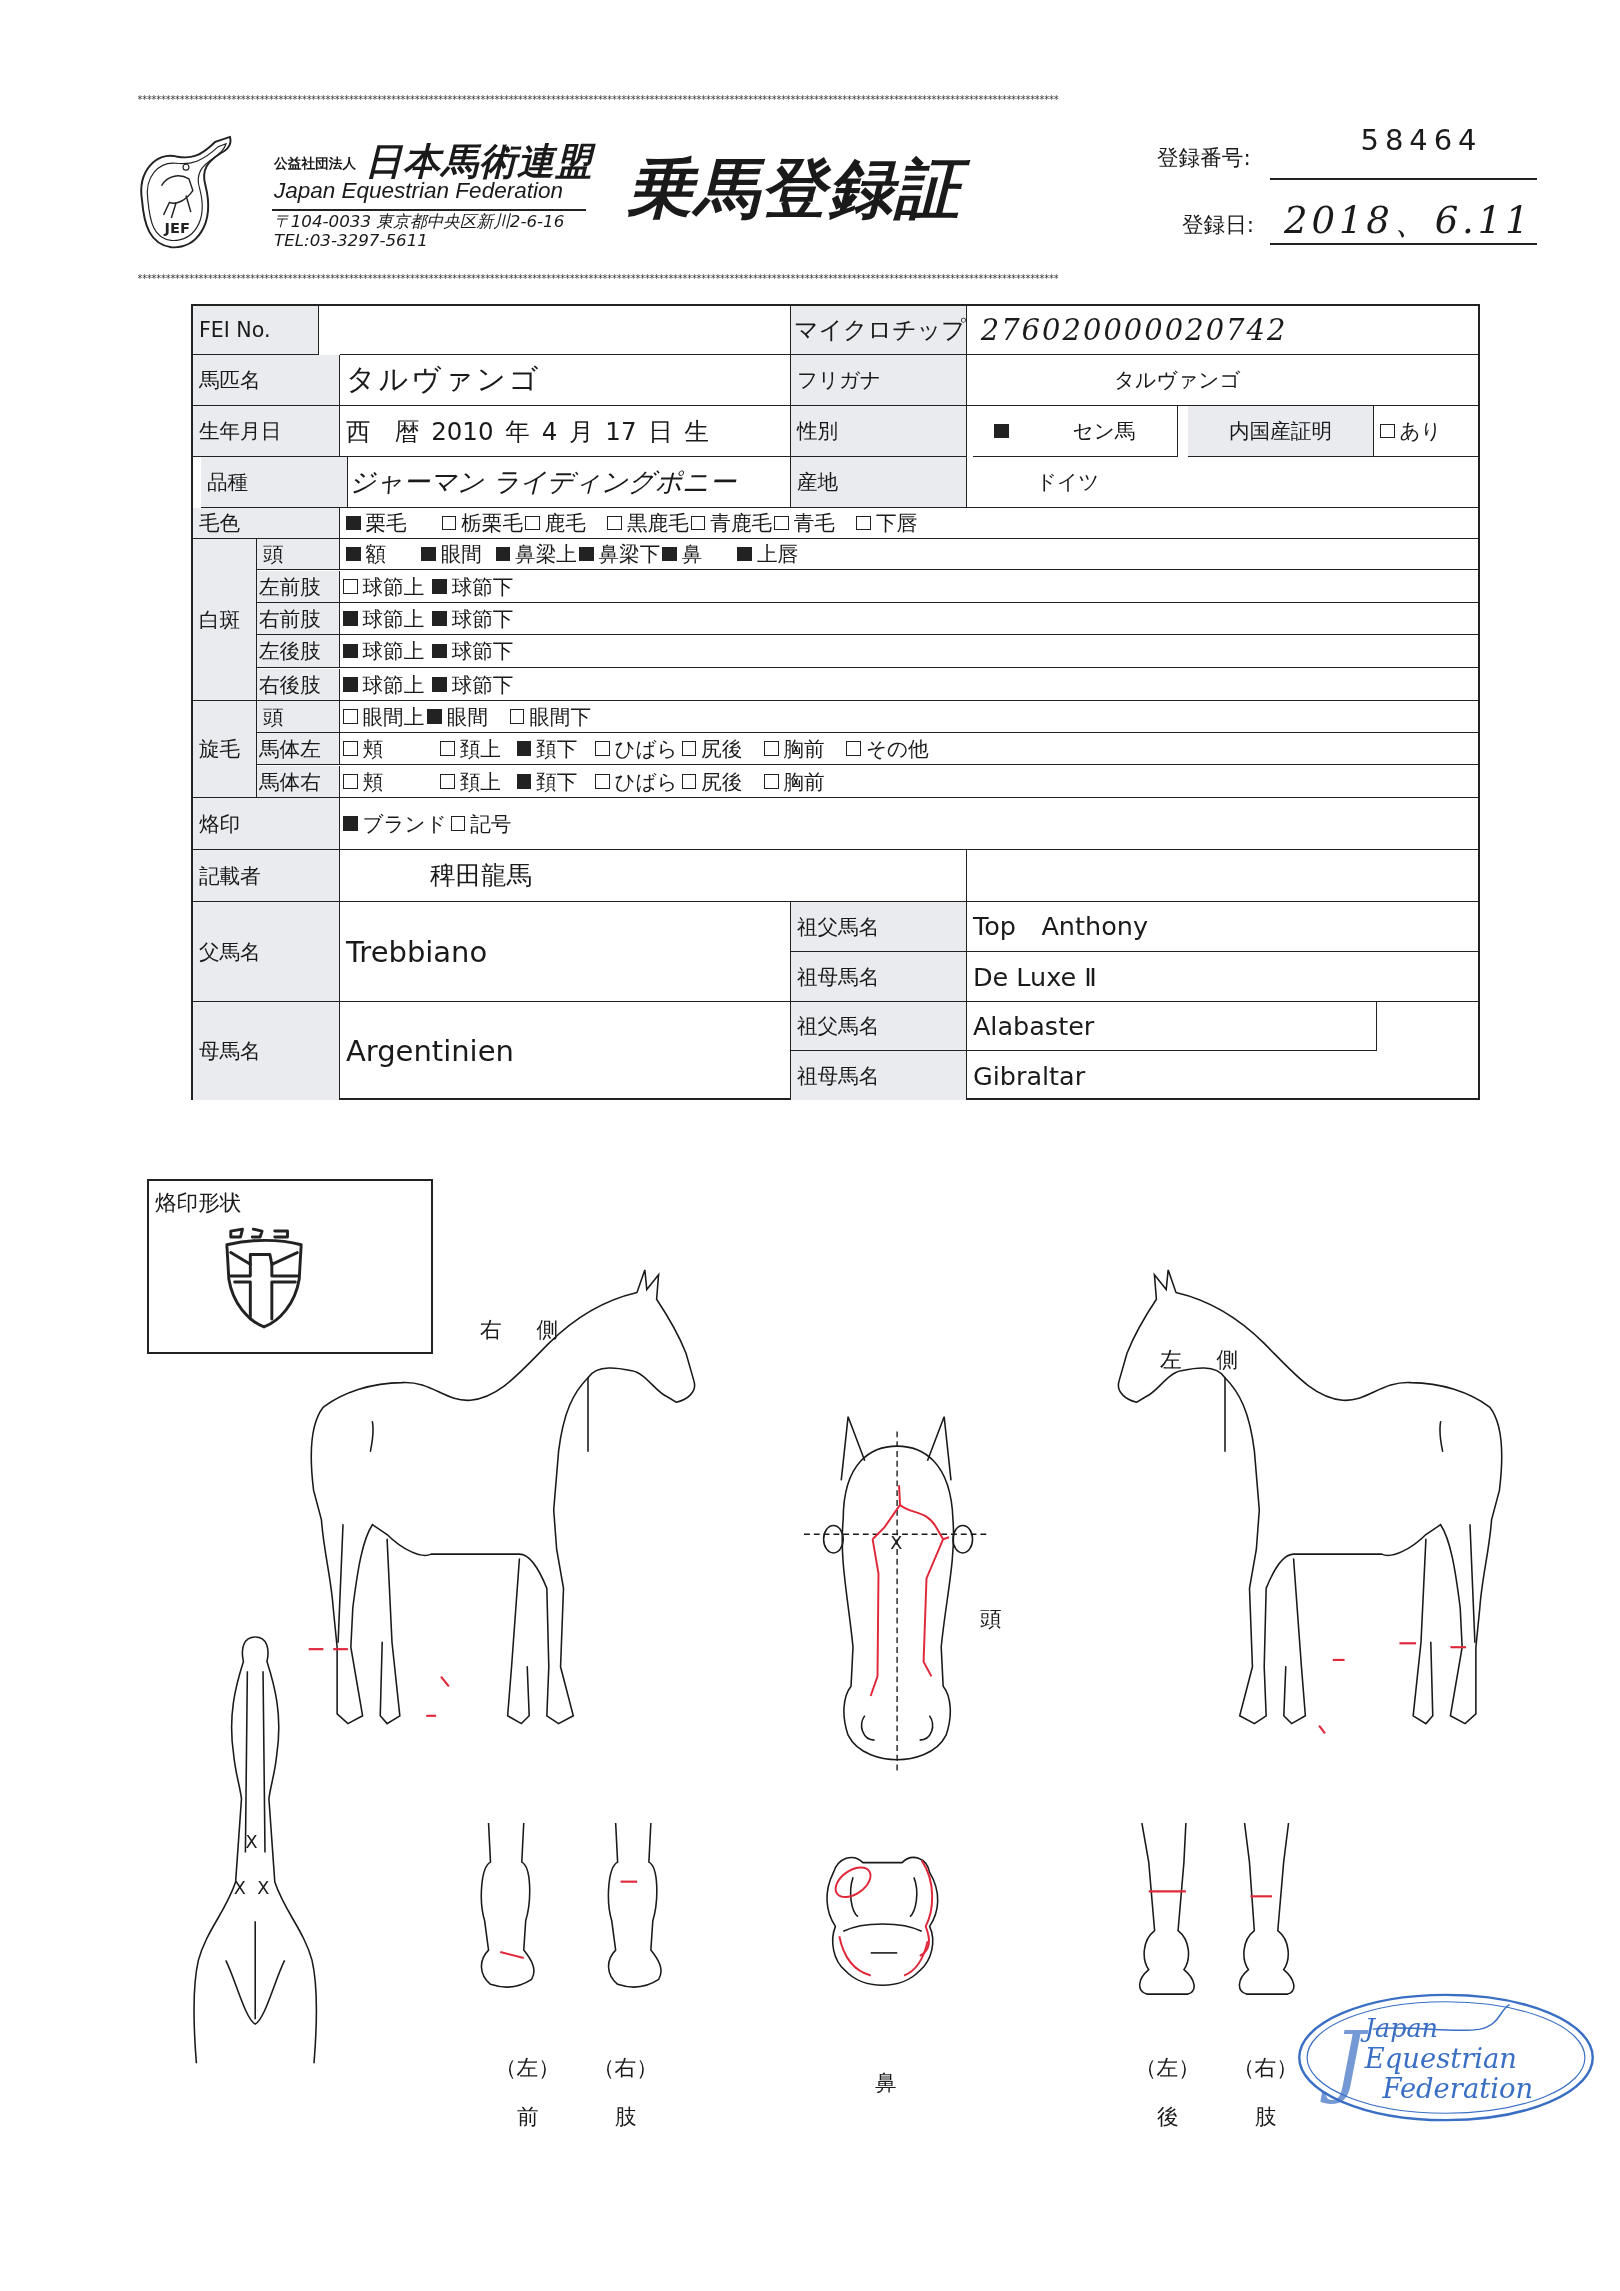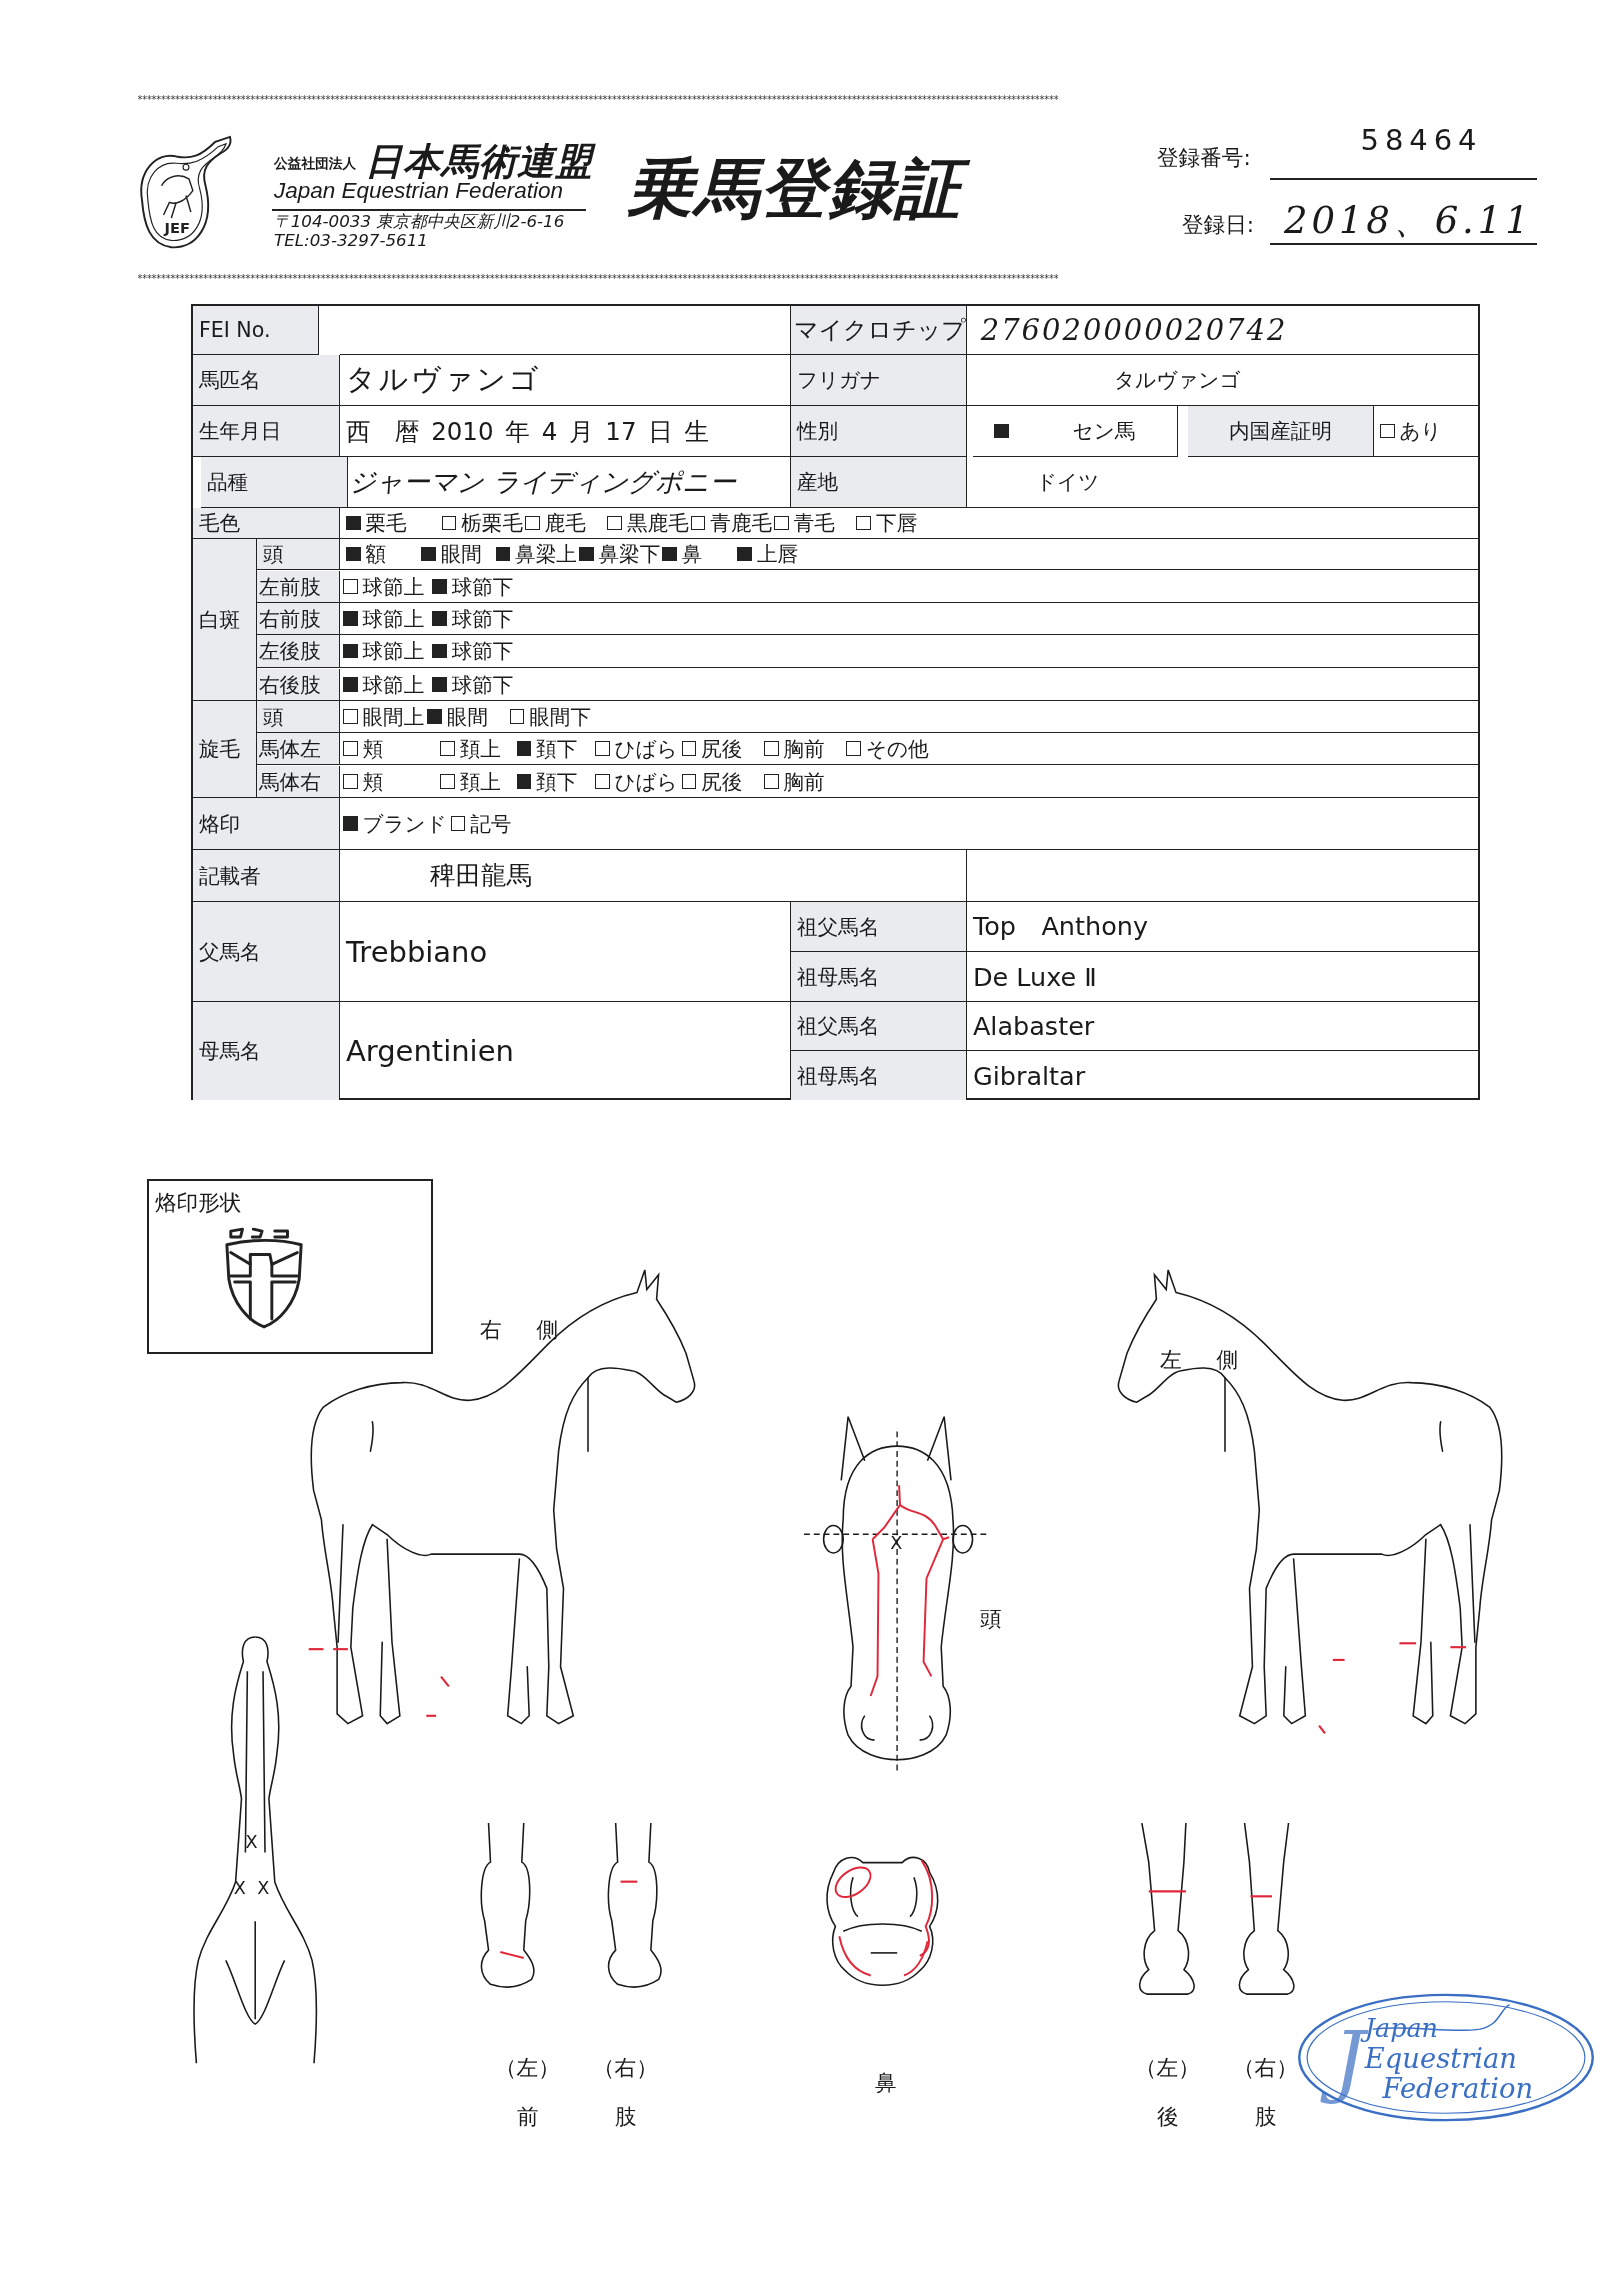--- a/index.html
+++ b/index.html
@@ -321,21 +321,21 @@
   <div class="cell lbl" style="left:0;top:596px;width:147px;height:100px">父馬名</div>
   <div class="cell big" style="left:147px;top:596px;width:451px;height:100px">Trebbiano</div>
   <div class="cell lbl" style="left:598px;top:596px;width:176px;height:50px">祖父馬名</div>
   <div class="cell" style="left:774px;top:596px;width:513px;height:50px;font-size:25.5px">Top　Anthony</div>
   <div class="cell lbl" style="left:598px;top:646px;width:176px;height:50px">祖母馬名</div>
   <div class="cell" style="left:774px;top:646px;width:513px;height:50px;font-size:25.5px">De Luxe Ⅱ</div>
 
   <div class="cell lbl" style="left:0;top:696px;width:147px;height:98px;border-bottom:none">母馬名</div>
   <div class="cell big" style="left:147px;top:696px;width:451px;height:98px;border-bottom:none">Argentinien</div>
   <div class="cell lbl" style="left:598px;top:696px;width:176px;height:49px">祖父馬名</div>
-  <div class="cell" style="left:774px;top:696px;width:513px;height:49px;font-size:25.5px">Alabaster</div>
+  <div class="cell" style="left:774px;top:696px;width:410px;height:49px;font-size:25.5px">Alabaster</div>
   <div class="cell lbl" style="left:598px;top:745px;width:176px;height:49px;border-bottom:none">祖母馬名</div>
   <div class="cell" style="left:774px;top:745px;width:513px;height:49px;font-size:25.5px;border-bottom:none">Gibraltar</div>
 </div>
 
 <div class="abs brandbox"></div>
 <div class="abs brand-title">烙印形状</div>
 <svg class="abs" style="left:221px;top:1225px;width:88px;height:108px" viewBox="0 0 90 110">
   <g fill="none" stroke="#222" stroke-width="3" stroke-linecap="round" stroke-linejoin="round">
     <path d="M10 6 L22 4 L20 12 L10 12 Z M33 4 L42 6 L40 12 L32 12 M55 6 L68 6 L68 12 L55 12"></path>
     <path d="M6 20 C30 14 60 14 82 20 L80 55 C76 80 60 98 44 104 C28 98 12 80 8 55 Z"></path>

